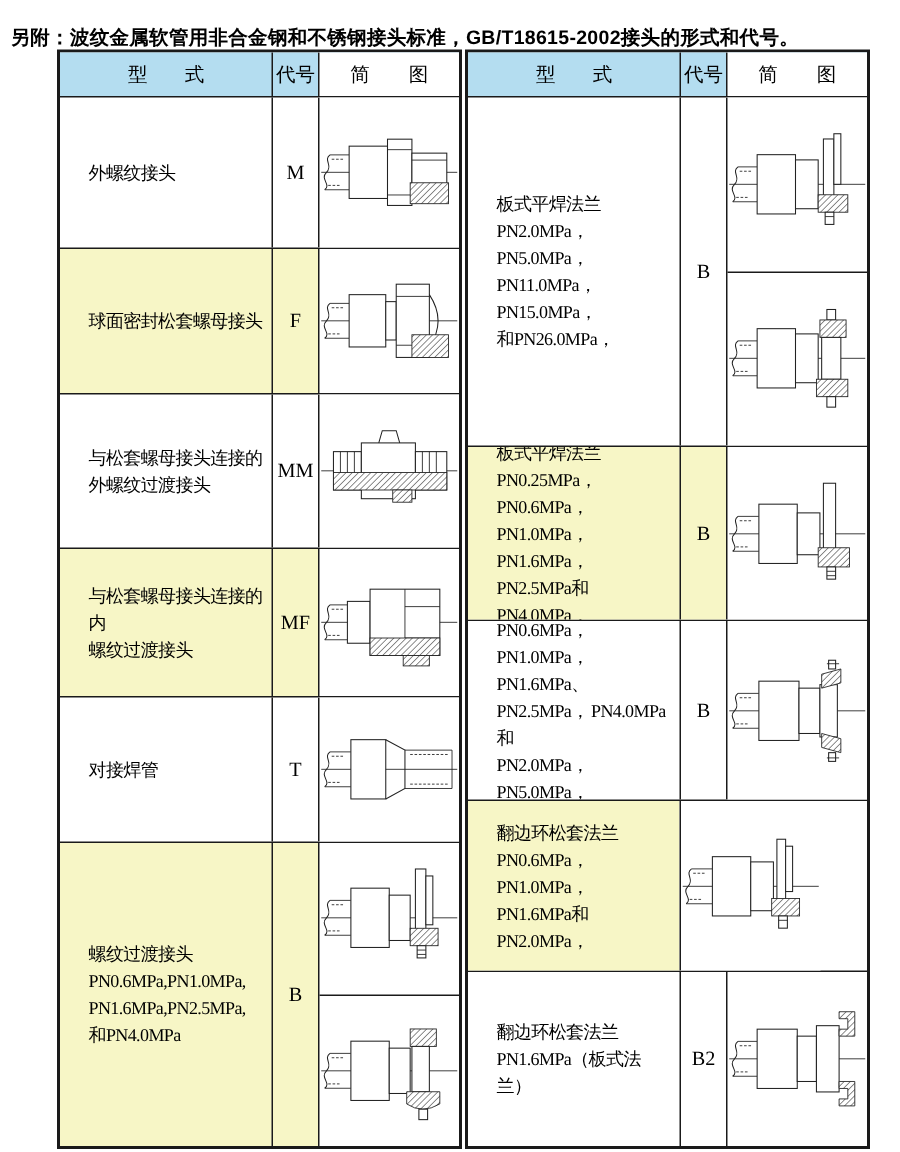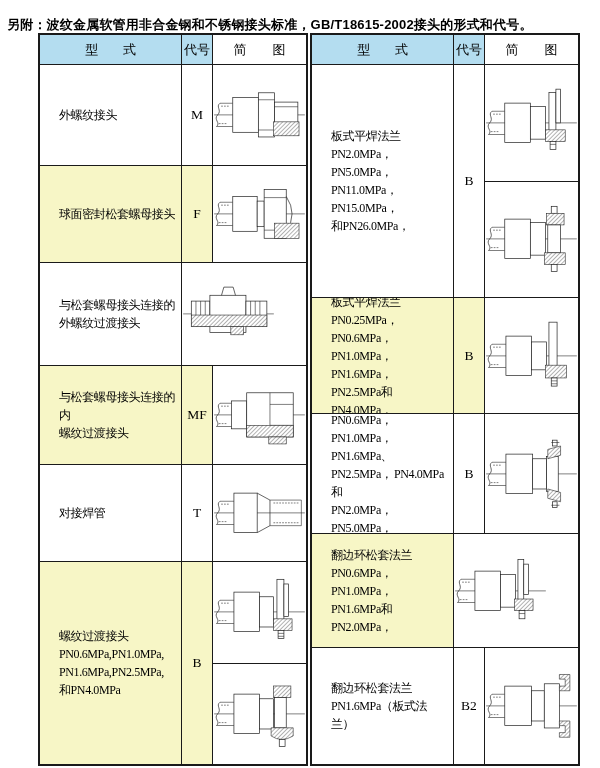--- a/index.html
+++ b/index.html
@@ -113,20 +113,21 @@
               <path d="M126,30 Q146,60 126,90" stroke="#222222" stroke-width="1.2" fill="none"></path>
               <rect x="106" y="76" width="42" height="26" fill="url(#h1)" stroke="#222222" stroke-width="1"></rect>
             </svg>
           </div>
       </div>
     </div>
 
     <div class="row lh3">
       <div class="cell type">与松套螺母接头连接的
 外螺纹过渡接头</div>
+      <div class="cell code">MM</div>
       <div class="cell fig">
         <div class="subfig">
             <svg viewBox="0 0 160 120" xmlns="http://www.w3.org/2000/svg" preserveAspectRatio="xMidYMid meet">
               <defs>
                 <pattern id="h2" width="5" height="5" patternUnits="userSpaceOnUse" patternTransform="rotate(45)">
                   <rect width="5" height="5" fill="#fff"></rect>
                   <line x1="0" y1="0" x2="0" y2="5" stroke="#444" stroke-width="1.4"></line>
                 </pattern>
               </defs>
               <line x1="2" y1="60" x2="158" y2="60" stroke="#222222" stroke-width="1"></line>

